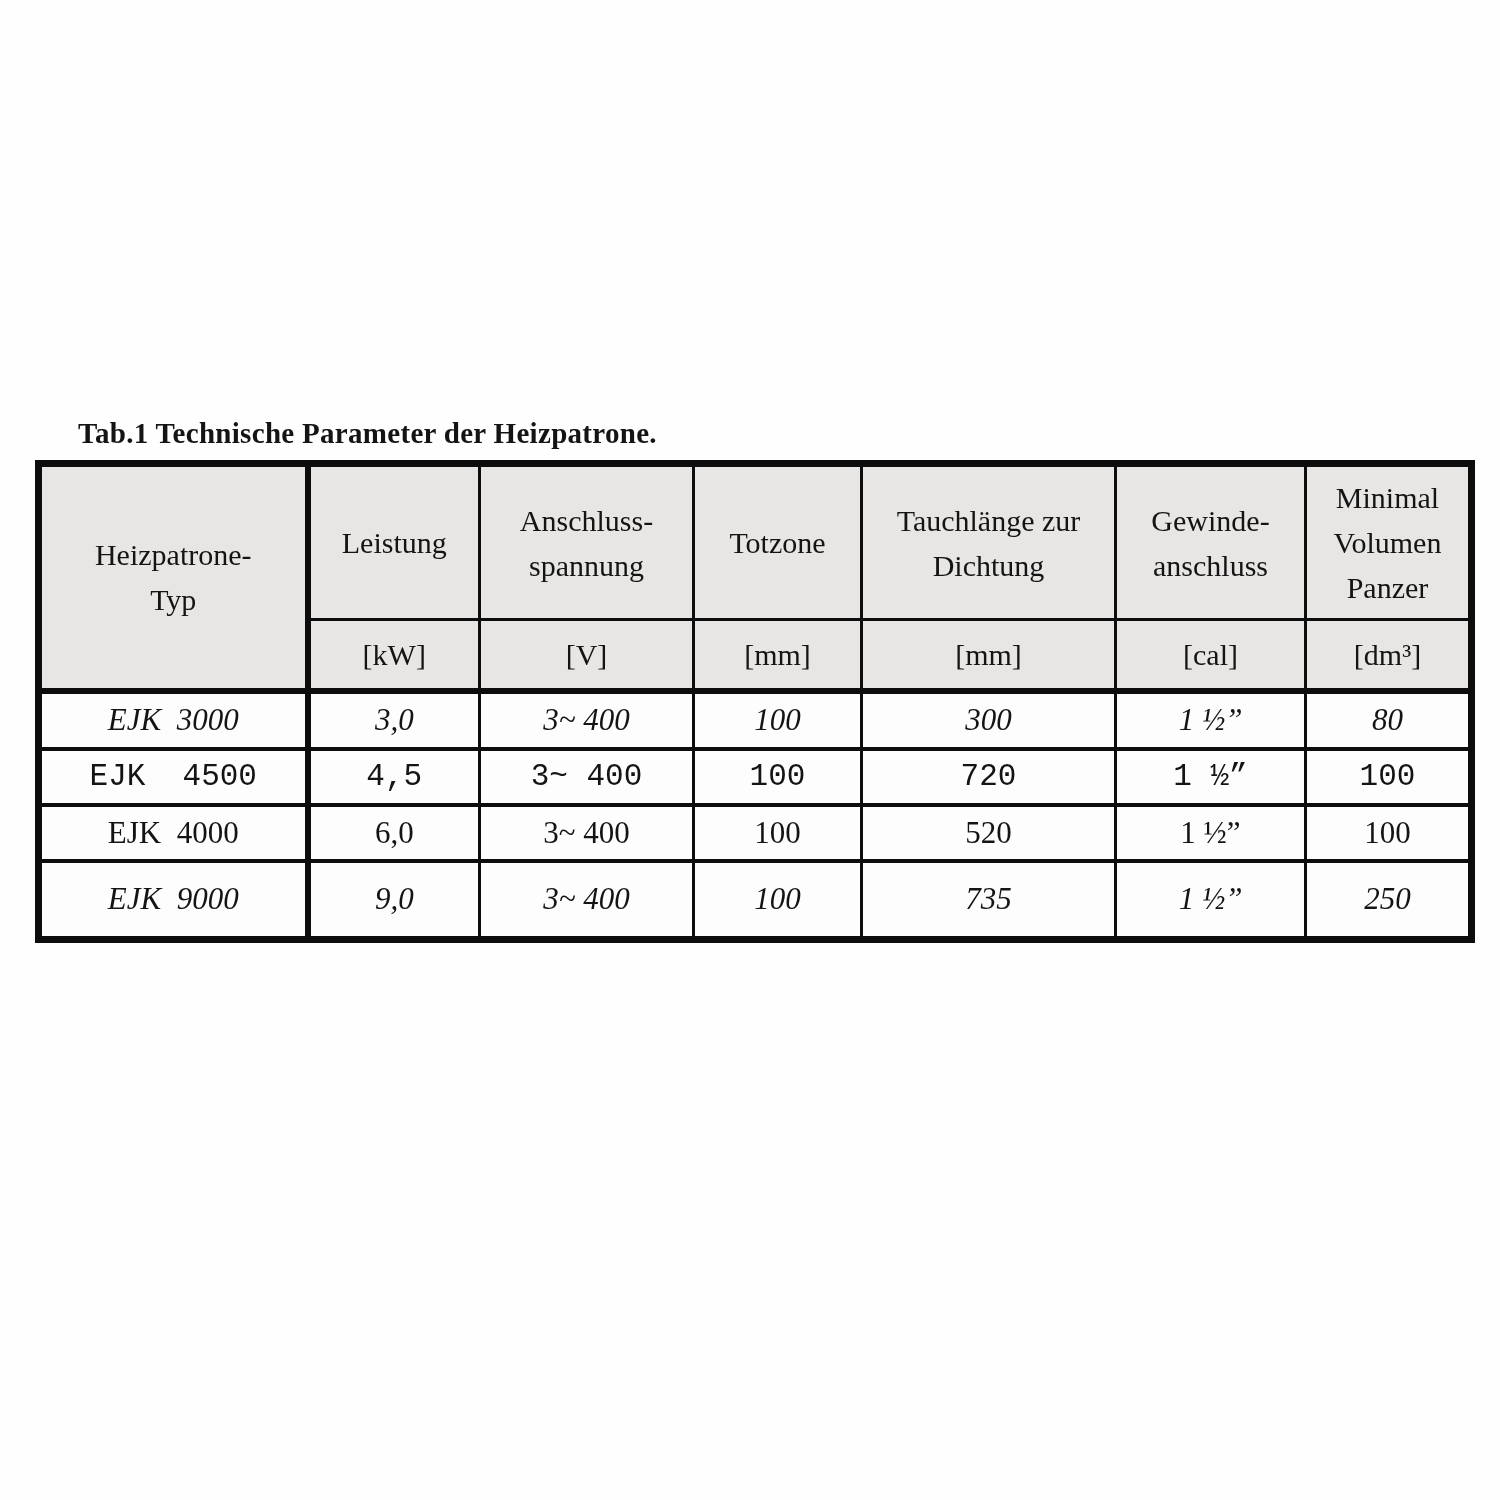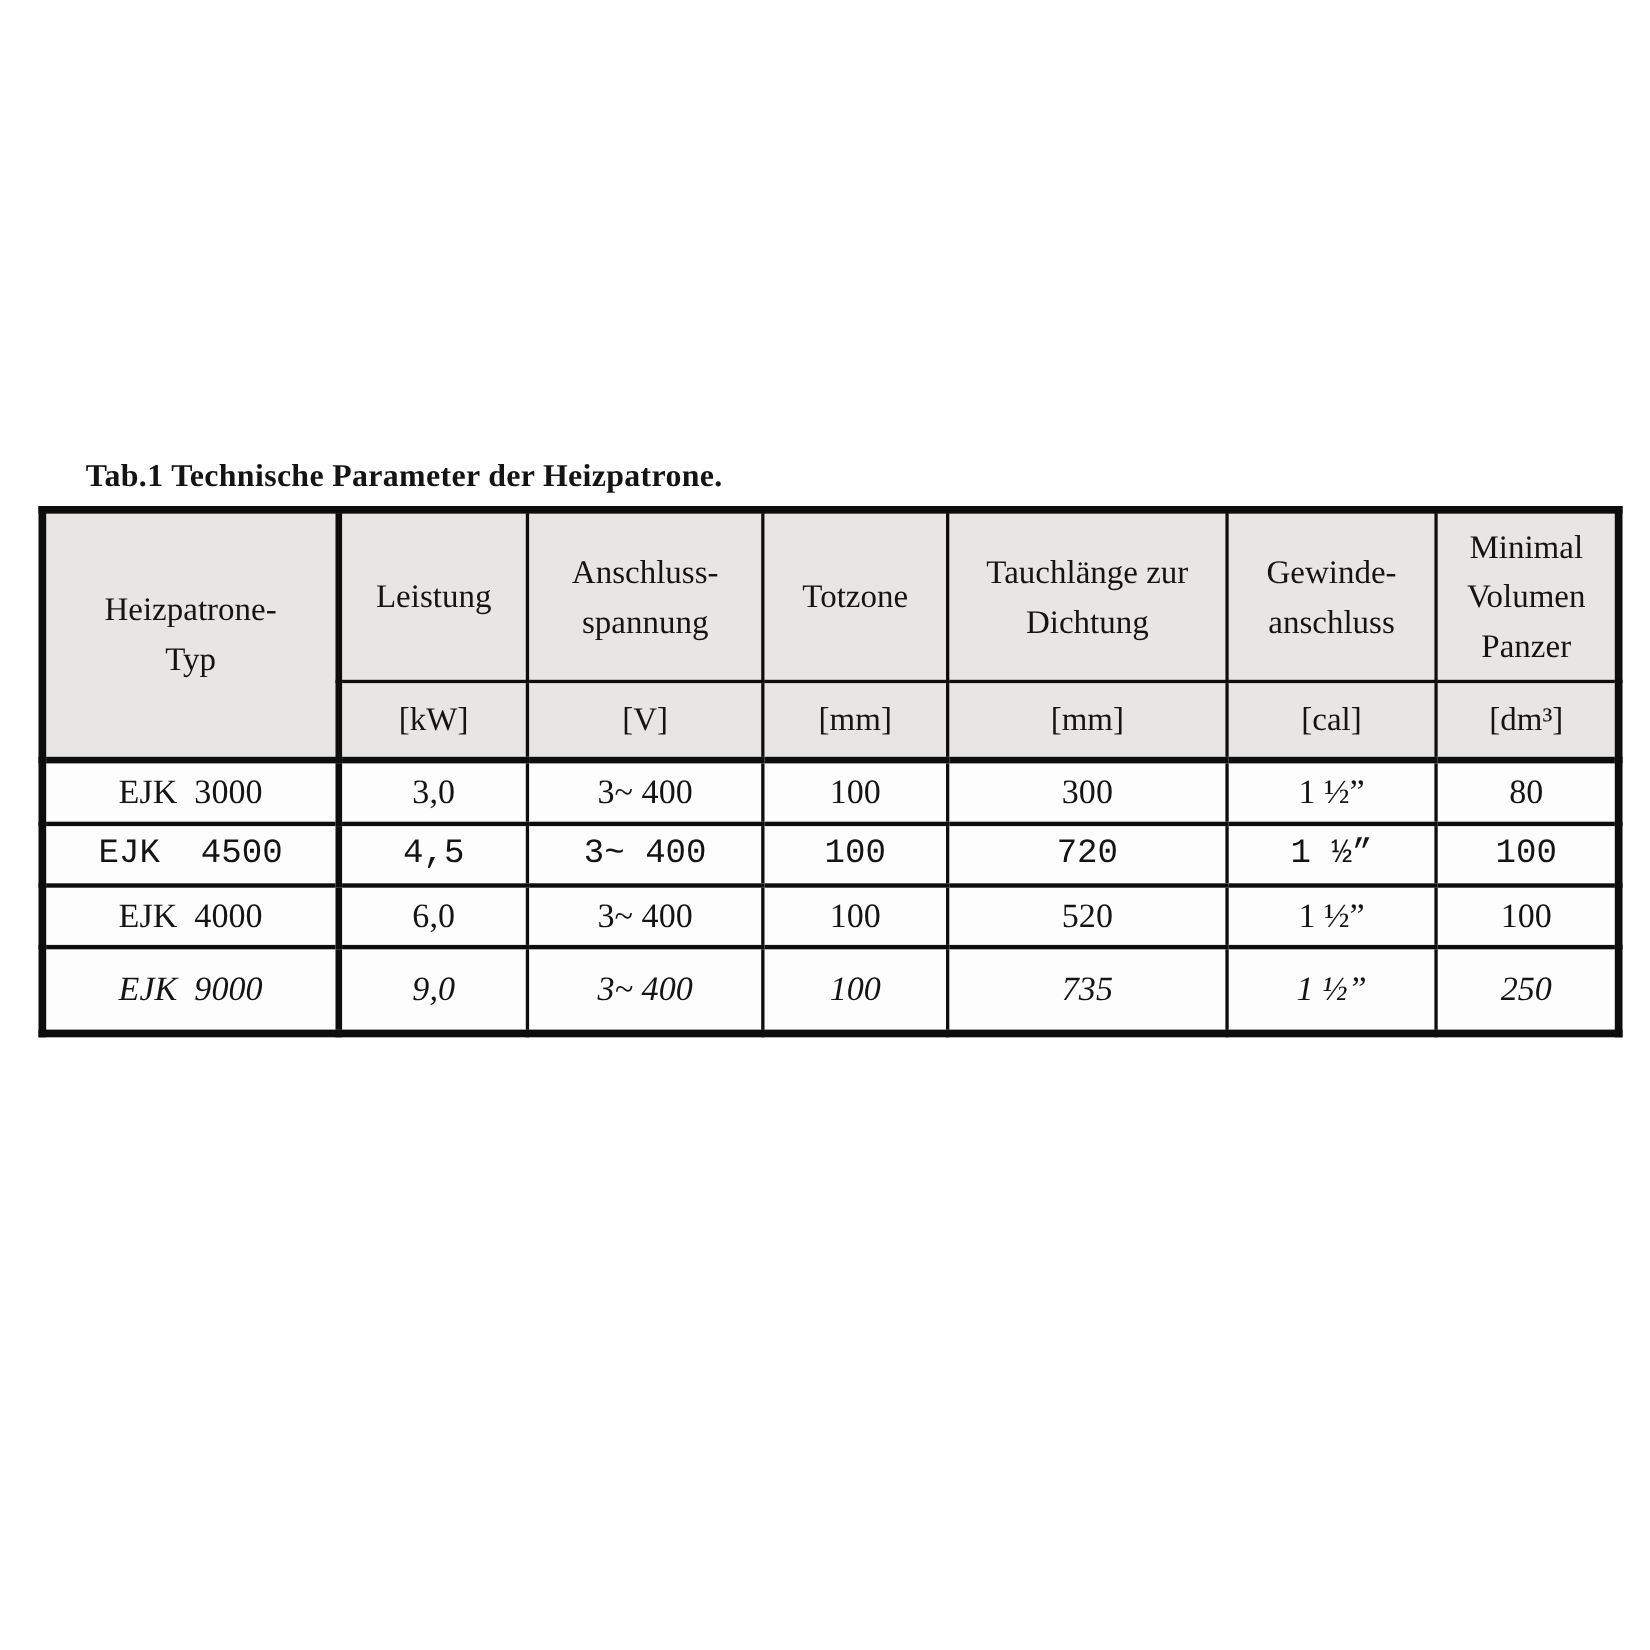--- a/index.html
+++ b/index.html
@@ -56,21 +56,21 @@
   thead tr.hrow-units  { height: 71px; }
   thead tr.hrow-units th,
   thead th.rowspan-cell { border-bottom: 6px solid var(--border); text-align: center; }
   th.col-first, td.col-first { border-right: 6px solid var(--border); }
   tbody td {
     font-size: 31px;
     white-space: pre-wrap;
     border-top-width: 4px;
     border-bottom-width: 4px;
   }
-  tbody tr:nth-child(1) { height: 58px; }
+  tbody tr:nth-child(1) { height: 58px; font-style: italic; }
   tbody tr:nth-child(2) { height: 56px; font-family: Liberation Mono, monospace; }
   tbody tr:nth-child(3) { height: 56px; }
   tbody tr:nth-child(4) { height: 79px; font-style: italic; }
 </style>
 </head>
 <body>
 
 <div class="page">
 
   <div class="caption">Tab.1 Technische Parameter der Heizpatrone.</div>

